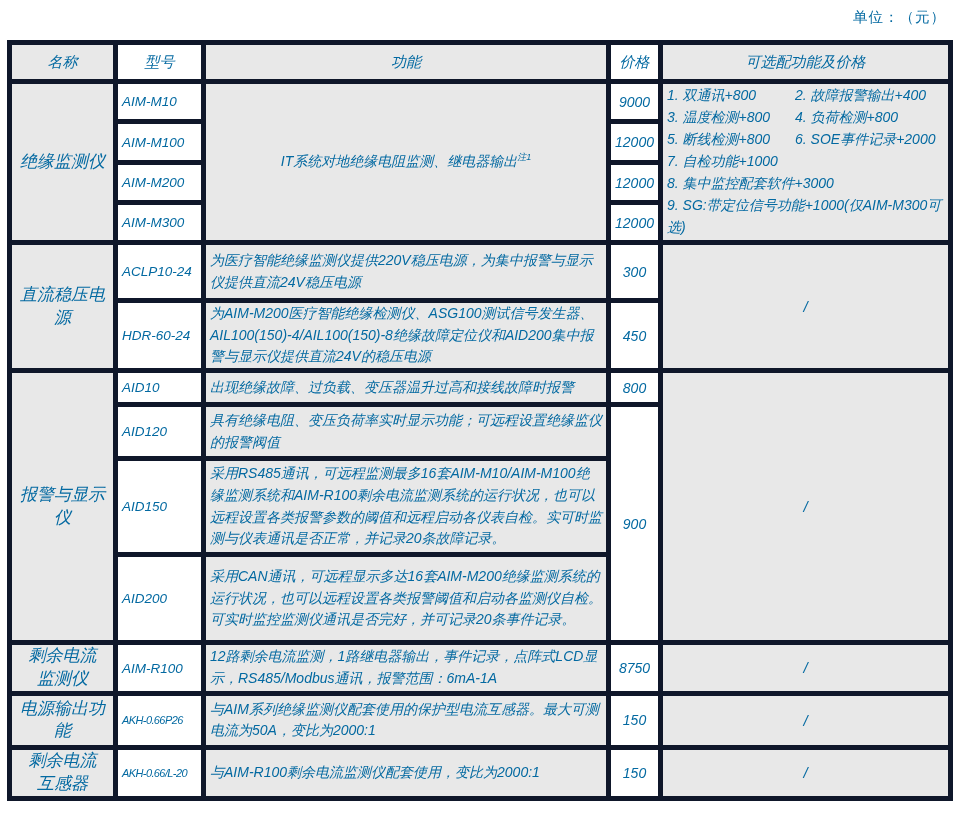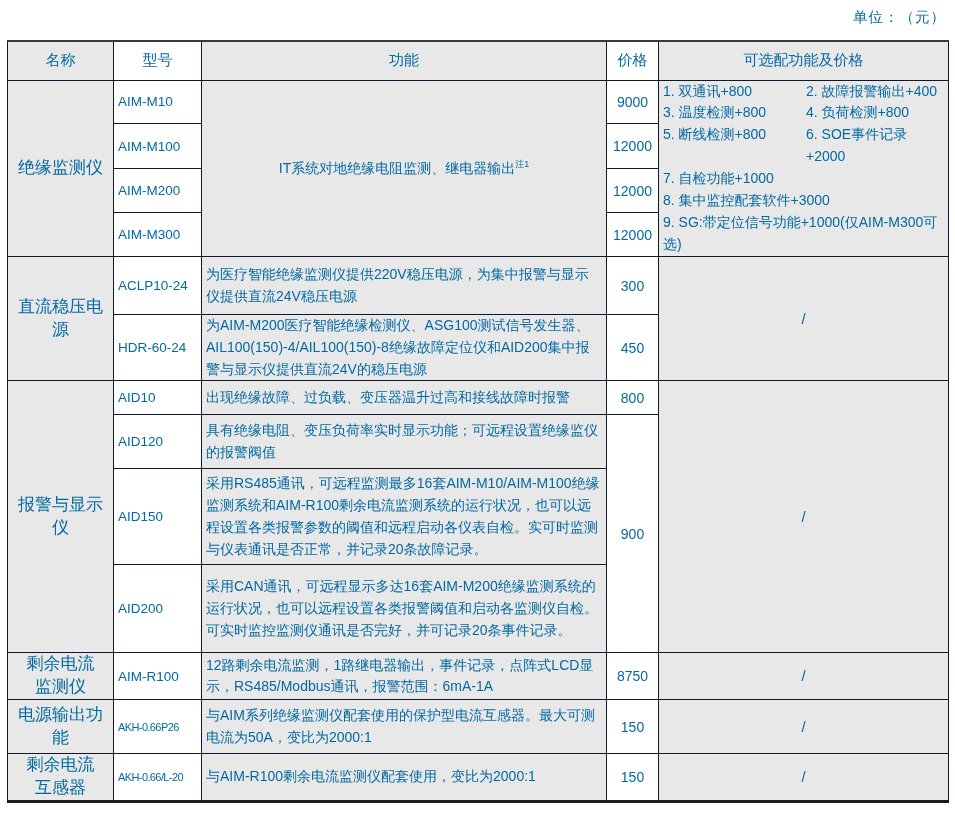--- a/index.html
+++ b/index.html
@@ -13,25 +13,26 @@
   }
   table.price-table{
     position:absolute;top:40px;left:7px;width:941px;
     border-collapse:collapse;table-layout:fixed;
     border-top:2px solid #3a3a3a;
     border-bottom:3px solid #1c1c1c;
     border-left:1px solid #9a9a9a;
     border-right:1px solid #9a9a9a;
   }
   .price-table td,.price-table th{
-    border:1px solid #0f172a;
+    border:5px solid #0f172a;
     vertical-align:middle;
     font-weight:normal;
     padding:0 4px;
     box-sizing:border-box;
+    font-style:italic;
   }
   .gray{background:#e8e8e8;}
   .white{background:#ffffff;}
   th{font-size:15px;}
   .name{
     text-align:center;font-size:17px;white-space:pre-line;line-height:1.35;
   }
   .model{
     font-size:13.5px;letter-spacing:0;
   }
@@ -39,21 +40,21 @@
   .func{
     text-align:left;font-size:14px;line-height:1.55;padding:4px 10px;
   }
   .func.center{text-align:center;margin-top:45px;}
   .func sup{font-size:9px;vertical-align:super;}
   .price{text-align:center;font-size:14px;margin-top:12px;}
   .opt{
     text-align:left;font-size:14px;line-height:1.57;padding:3px 10px;
   }
   .opt.slash{text-align:center;font-size:15px;}
-  .optpair{display:flex;gap:15px;}
+  .optpair{display:flex;}
   .optpair .l{width:128px;flex:0 0 128px;}
   .footnote{
     position:absolute;left:8px;top:788px;font-size:14.5px;white-space:nowrap;
   }
 </style>
 </head>
 <body>
 
 <div class="page">
 

